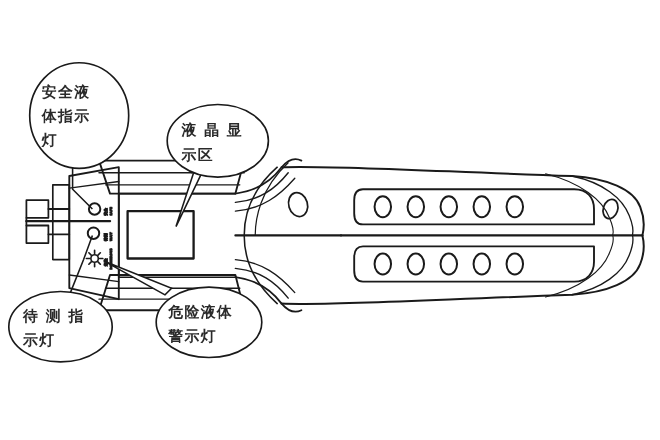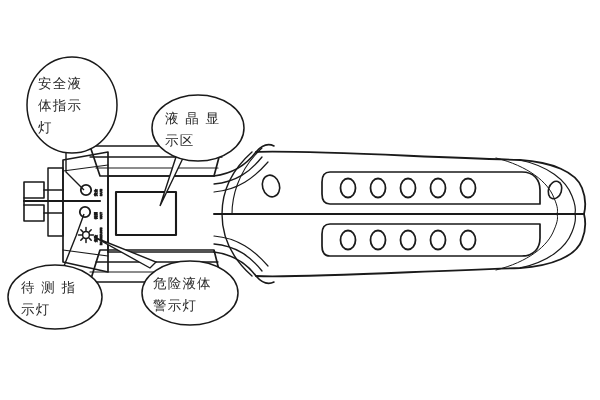--- a/index.html
+++ b/index.html
@@ -3,21 +3,21 @@
 <meta charset="utf-8">
 <style>
   html,body{margin:0;padding:0;}
   body{
     width:600px;height:400px;
     background:#ffffff;
     font-family:"DejaVu Sans","Liberation Sans",sans-serif;
     overflow:hidden;
     position:relative;
   }
-  #stage{position:absolute;inset:0;width:600px;height:400px;}
+  #stage{position:absolute;inset:0;width:600px;height:400px;font-weight:bold;}
   svg{display:block;}
   .cn{
     font-family:"DejaVu Sans","Liberation Sans",sans-serif;
     fill:#2a2a2a;
   }
   .callout-text{font-size:13.5px;letter-spacing:1.2px;}
   .micro{font-size:3.4px;letter-spacing:0.1px;fill:#1a1a1a;}
   .micro-en{font-size:2.6px;letter-spacing:0.1px;fill:#1a1a1a;}
 </style>
 </head>

